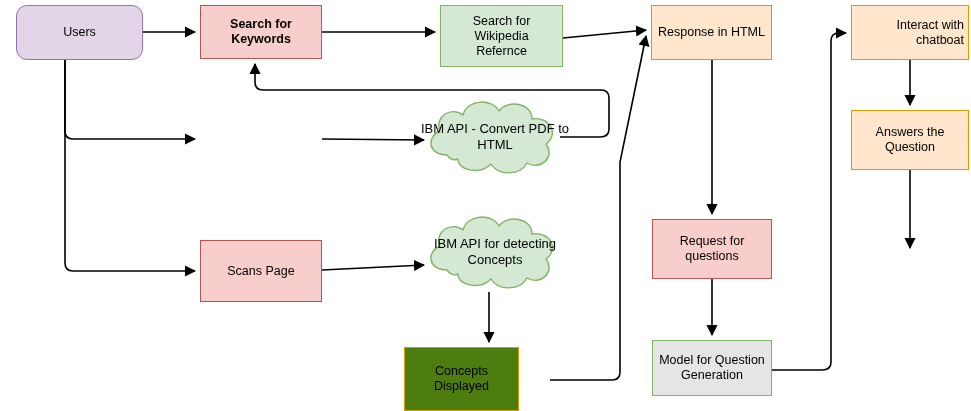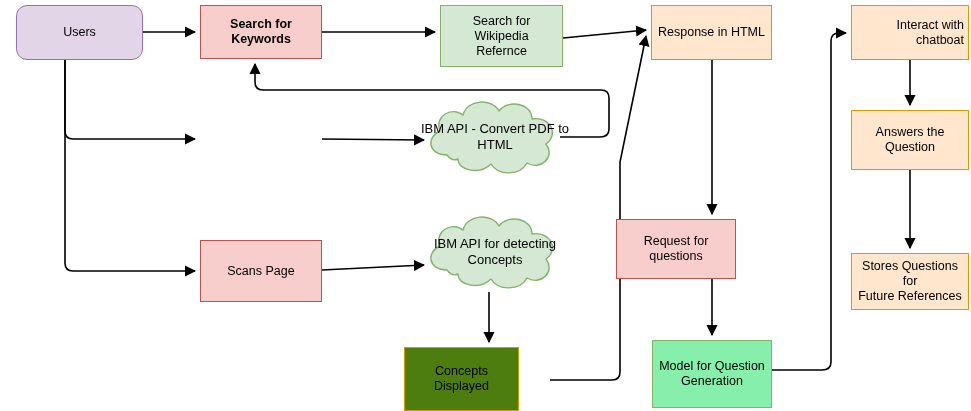--- a/index.html
+++ b/index.html
@@ -143,35 +143,31 @@
 
   <div class="node shape-rect" style="left: 851px; top: 110px; width: 118px; height: 60px; background: rgb(255, 230, 204); border-color: rgb(215, 155, 0);">
     <span class="node-label">Answers the
 Question</span>
   </div>
 
   <div class="node shape-rect" style="left: 200px; top: 240px; width: 122px; height: 62px; background: rgb(248, 206, 204); border-color: rgb(184, 84, 80);">
     <span class="node-label">Scans Page</span>
   </div>
 
-  <div class="node shape-rect" style="left: 616px; top: 219px; width: 120px; height: 60px; background: rgb(248, 206, 204); border-color: rgb(184, 84, 80);">
+  <div class="node shape-rect" style="left: 652px; top: 219px; width: 120px; height: 60px; background: rgb(248, 206, 204); border-color: rgb(184, 84, 80);">
     <span class="node-label">Request for
 questions</span>
   </div>
 
-  <div class="node shape-rect" style="left: 851px; top: 253px; width: 118px; height: 57px; background: rgb(255, 230, 204); border-color: rgb(215, 155, 0);">
-    <span class="node-label">Stores Questions for
-Future References</span>
-  </div>
 
   <div class="node shape-rect" style="left: 404px; top: 347px; width: 115px; height: 64px; background: #4d7c0f; border-color: rgb(215, 155, 0);">
     <span class="node-label">Concepts Displayed</span>
   </div>
 
-  <div class="node shape-rect" style="left: 652px; top: 340px; width: 120px; height: 68px; background: #86efac; border-color: rgb(130, 179, 102);">
+  <div class="node shape-rect" style="left: 652px; top: 340px; width: 120px; height: 56px; background: #e5e5e5; border-color: rgb(130, 179, 102);">
     <span class="node-label">Model for Question
 Generation</span>
   </div>
 
   <div class="cloud" style="left: 420px; top: 97px; width: 150px; height: 80px;">
     <svg width="150" height="80" viewBox="0 0 150 80" xmlns="http://www.w3.org/2000/svg">
       <path d="M 27 58
                C 8 58 6 40 20 34
                C 14 19 32 9 43 18
                C 47 2 72 1 79 14

